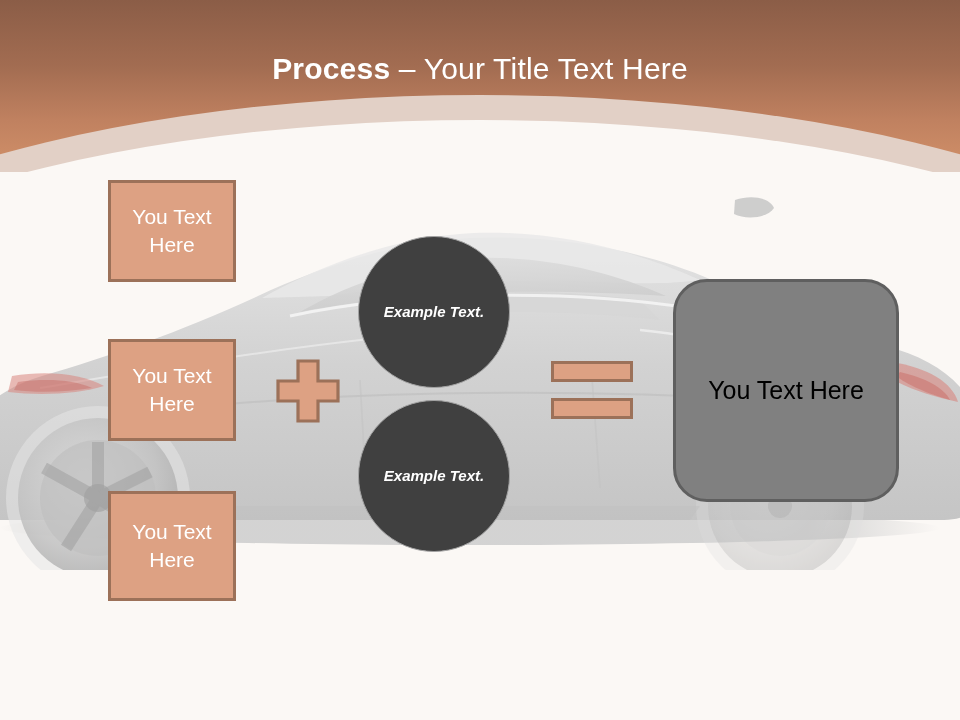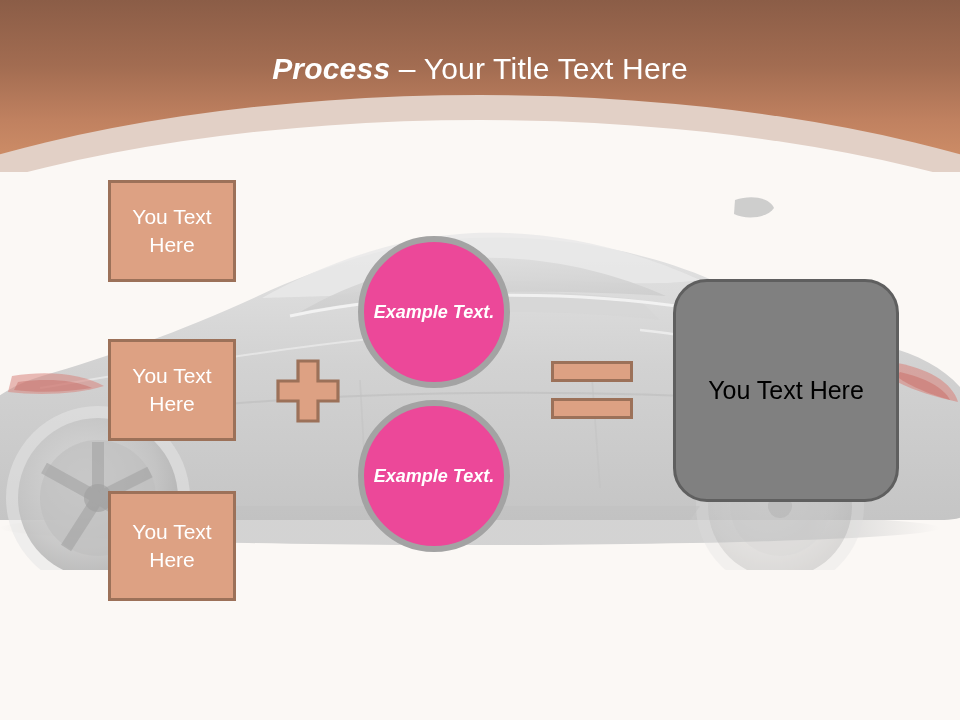--- a/index.html
+++ b/index.html
@@ -48,21 +48,21 @@
     position:absolute;
     left:0; top:52px;
     width:960px;
     text-align:center;
     font-size:30px;
     color:#ffffff;
     letter-spacing:0.2px;
     white-space:nowrap;
     z-index:6;
   }
-  .slide-title .t-bold { font-weight:bold;font-style:italic; }
+  .slide-title .t-bold { font-weight:bold; }
   .slide-title .t-light { font-weight:normal; }
 
   
   .car-layer {
     position:absolute;
     left:0; top:180px;
     width:960px; height:390px;
     z-index:1;
     pointer-events:none;
   }
@@ -106,28 +106,28 @@
     background:#dda183;
     border:3px solid #9c7159;
   }
   .eq-bar.top { top:0; }
   .eq-bar.bottom { top:37px; }
 
   
   .gray-circle {
     position:absolute;
     border-radius:50%;
-    background:#ec4899;
-    border:6px solid #a3a3a3;
+    background:#404040;
+    border:1px solid #a3a3a3;
     color:#ffffff;
     display:flex;
     align-items:center;
     justify-content:center;
     text-align:center;
-    font-size:18px;
+    font-size:15px;
     font-weight:bold;
     font-style:italic;
     line-height:1.45;
     z-index:5;
   }
   #circle1 { left:358px; top:236px; width:152px; height:152px; }
   #circle2 { left:358px; top:400px; width:152px; height:152px; }
 
   
   .result-box {

